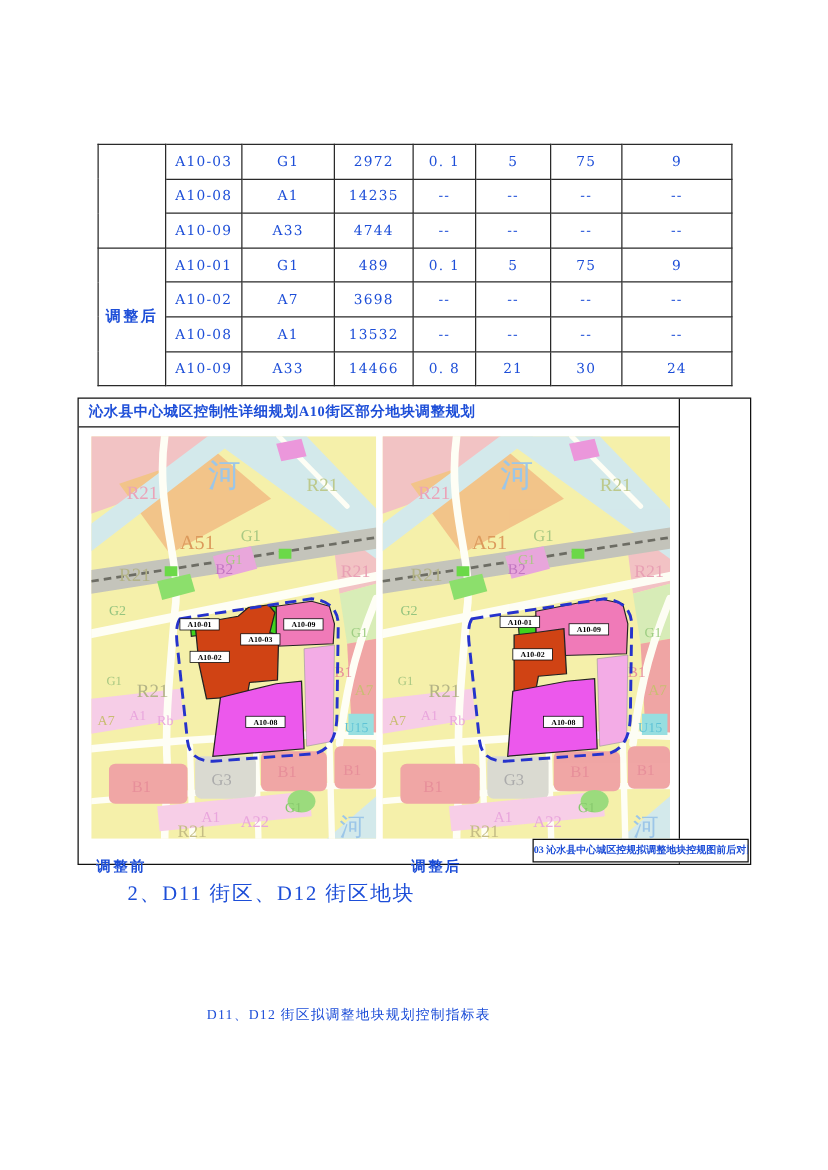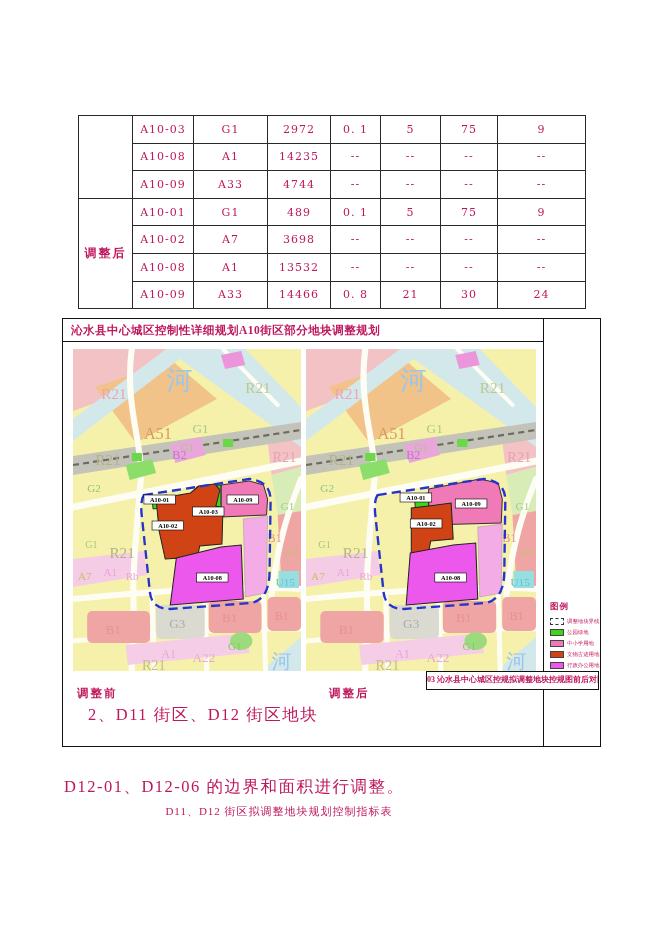--- a/index.html
+++ b/index.html
@@ -1,25 +1,25 @@
 <!DOCTYPE html>
 <html><head>
 <meta charset="utf-8">
 <style>
   html,body{margin:0;padding:0;background:#888;}
   #page{position:relative;width:662px;height:936px;background:#ffffff;margin:0 auto;
-        font-family:"Liberation Serif","DejaVu Serif",serif;color:#be185d;overflow:hidden;}
+        font-family:"Liberation Serif","DejaVu Serif",serif;color:#1d4ed8;overflow:hidden;}
   
   #tbl{position:absolute;left:78px;top:115px;border-collapse:collapse;table-layout:fixed;}
   #tbl td{border:1px solid #2a2a2a;height:26.6px;text-align:center;vertical-align:middle;
           font-size:11px;letter-spacing:1px;font-family:"DejaVu Serif","Liberation Serif",serif;
           padding:0;white-space:nowrap;}
   #tbl td.grp{font-weight:bold;font-size:12px;letter-spacing:2px;}
   
-  #map{position:absolute;left:62px;top:318px;width:539px;height:429px;background:#fff;
+  #map{position:absolute;left:62px;top:318px;width:539px;height:374px;background:#fff;
        border:1.6px solid #111;box-sizing:border-box;}
   #map-title{position:absolute;left:0;top:0;width:480px;height:23px;line-height:23px;
        border-bottom:1.4px solid #111;box-sizing:border-box;padding-left:8px;
        font-weight:bold;font-size:11.5px;letter-spacing:.5px;white-space:nowrap;}
   #map-divider{position:absolute;left:480px;top:0;width:0;height:100%;border-left:1.4px solid #111;}
   .panel{position:absolute;top:30px;}
   #panel-before{left:10px;}
   #panel-after{left:243px;}
   .panel-label{position:absolute;top:355px;font-weight:bold;font-size:11.5px;letter-spacing:2px;margin-top:12px;}
   #lbl-before{left:14px;}
@@ -29,21 +29,21 @@
        font-size:8px;font-weight:bold;line-height:16px;text-align:center;white-space:nowrap;overflow:hidden;}
   
   #legend{position:absolute;left:487px;top:282px;width:50px;}
   #legend-title{font-size:8.5px;font-weight:bold;margin-bottom:3px;letter-spacing:1px;}
   .leg-row{display:flex;align-items:center;height:11px;}
   .leg-sw{width:14px;height:7px;border:1px solid #444;box-sizing:border-box;margin-right:3px;flex:none;}
   .leg-sw.dashed{background:#fff;border:1px dashed #333;}
   .leg-lb{font-size:6px;white-space:nowrap;transform:scale(.9);transform-origin:left center;}
   
   .bodytxt{position:absolute;font-size:16.5px;letter-spacing:1.5px;white-space:nowrap;}
-  #b-heading{left:88px;top:704px;}
+  #b-heading{left:102px;top:704px;}
   #b-line1{left:122px;top:740px;}
   #b-line2{left:64px;top:776px;}
   #b-caption{position:absolute;left:0;top:804px;width:558px;text-align:center;
              font-size:11px;letter-spacing:1px;}
   svg text{font-family:"Liberation Serif","DejaVu Serif",serif;}
 </style>
 </head>
 <body>
 
 <div id="page">
@@ -269,44 +269,20 @@
         <g>
           <rect x="126" y="224" width="31" height="9" fill="#fff" stroke="#000" stroke-width="0.6"></rect>
           <text x="141.5" y="231" text-anchor="middle" font-size="6.2" font-weight="bold">A10-08</text>
         </g>
       </g>
     </svg>
 
     <div id="lbl-before" class="panel-label">调整前</div>
     <div id="lbl-after" class="panel-label">调整后</div>
 
-    <div id="legend">
-      <div id="legend-title">图例</div>
-      <div class="leg-row">
-        <span class="leg-sw dashed"></span>
-        <span class="leg-lb">调整地块界线</span>
-      </div>
-      <div class="leg-row">
-        <span class="leg-sw" style="background:#3fd31d"></span>
-        <span class="leg-lb">公园绿地</span>
-      </div>
-      <div class="leg-row">
-        <span class="leg-sw" style="background:#f07ab8"></span>
-        <span class="leg-lb">中小学用地</span>
-      </div>
-      <div class="leg-row">
-        <span class="leg-sw" style="background:#d04314"></span>
-        <span class="leg-lb">文物古迹用地</span>
-      </div>
-      <div class="leg-row">
-        <span class="leg-sw" style="background:#ec58ec"></span>
-        <span class="leg-lb">行政办公用地</span>
-      </div>
-    </div>
 
     <div id="map-caption">03 沁水县中心城区控规拟调整地块控规图前后对比图</div>
   </div>
 
   <div id="b-heading" class="bodytxt">2、D11 街区、D12 街区地块</div>
-  <div id="b-line2" class="bodytxt">D12-01、D12-06 的边界和面积进行调整。</div>
   <div id="b-caption">D11、D12 街区拟调整地块规划控制指标表</div>
 
 </div>
 
 </body></html>

